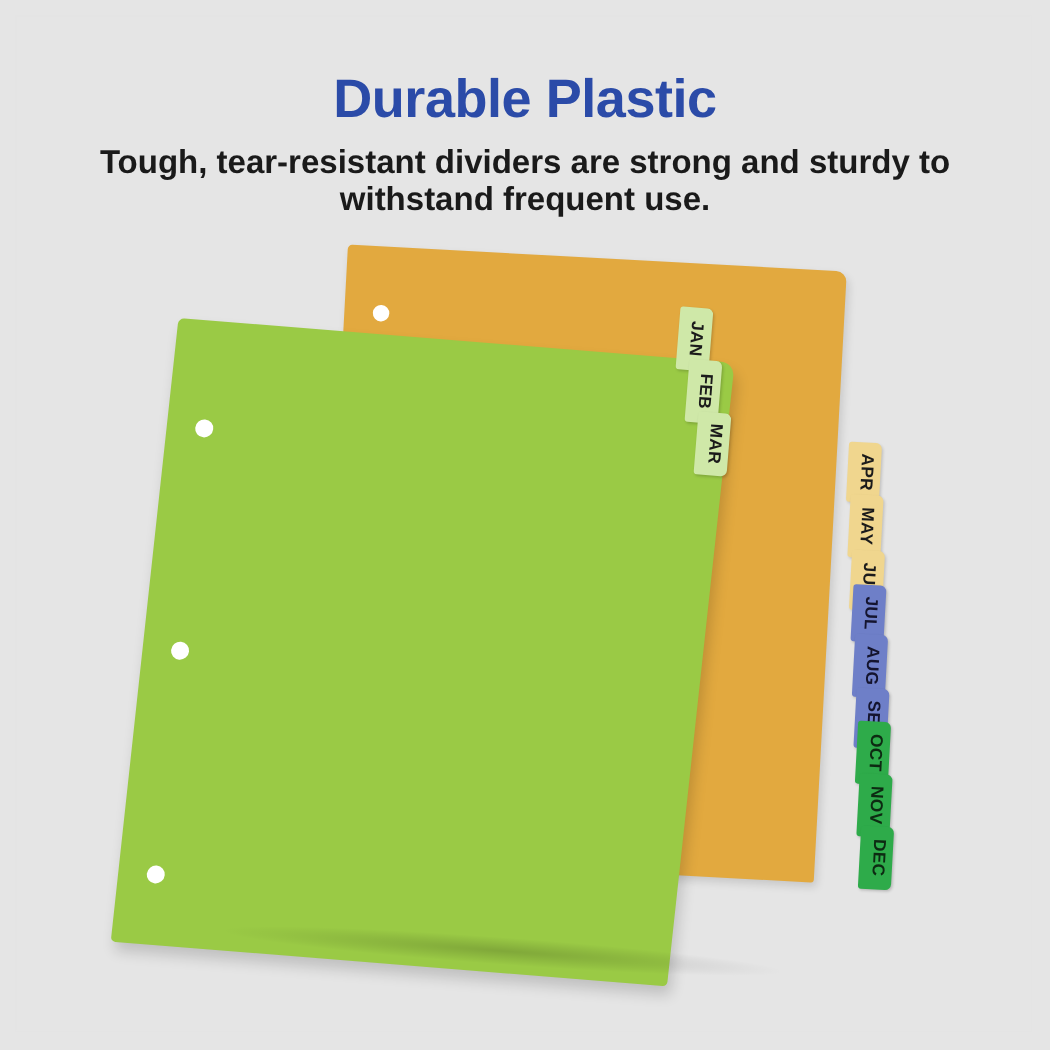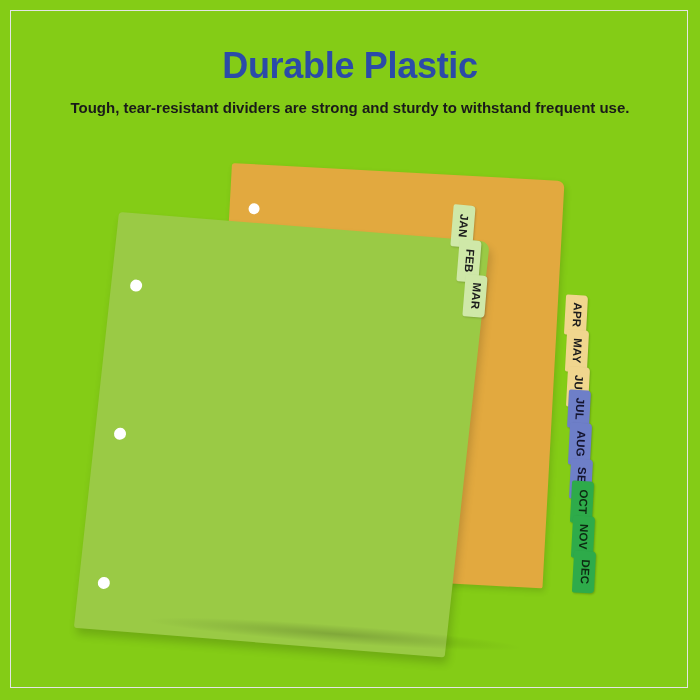--- a/index.html
+++ b/index.html
@@ -11,21 +11,21 @@
     height: 700px;
     background: #ffffff;
     font-family: "Liberation Sans", sans-serif;
     overflow: hidden;
   }
 
   #stage {
     position: relative;
     width: 700px;
     height: 700px;
-    background: #84cc16;
+    background: #e5e5e5;
   }
 
   
   #frame {
     position: absolute;
     left: 10px;
     top: 10px;
     width: 678px;
     height: 678px;
     border: 1px solid #e4e4e4;
@@ -44,21 +44,21 @@
   #headline {
     color: #2b4ba8;
     font-size: 36px;
     font-weight: bold;
     letter-spacing: -0.3px;
     line-height: 40px;
     margin: 0;
   }
   #subhead {
     color: #1a1a1a;
-    font-size: 15px;
+    font-size: 22px;
     font-weight: bold;
     line-height: 25px;
     margin: 9px 0 0 0;
     padding: 0 58px;
   }
 
   
   #product {
     position: absolute;
     left: 0;

